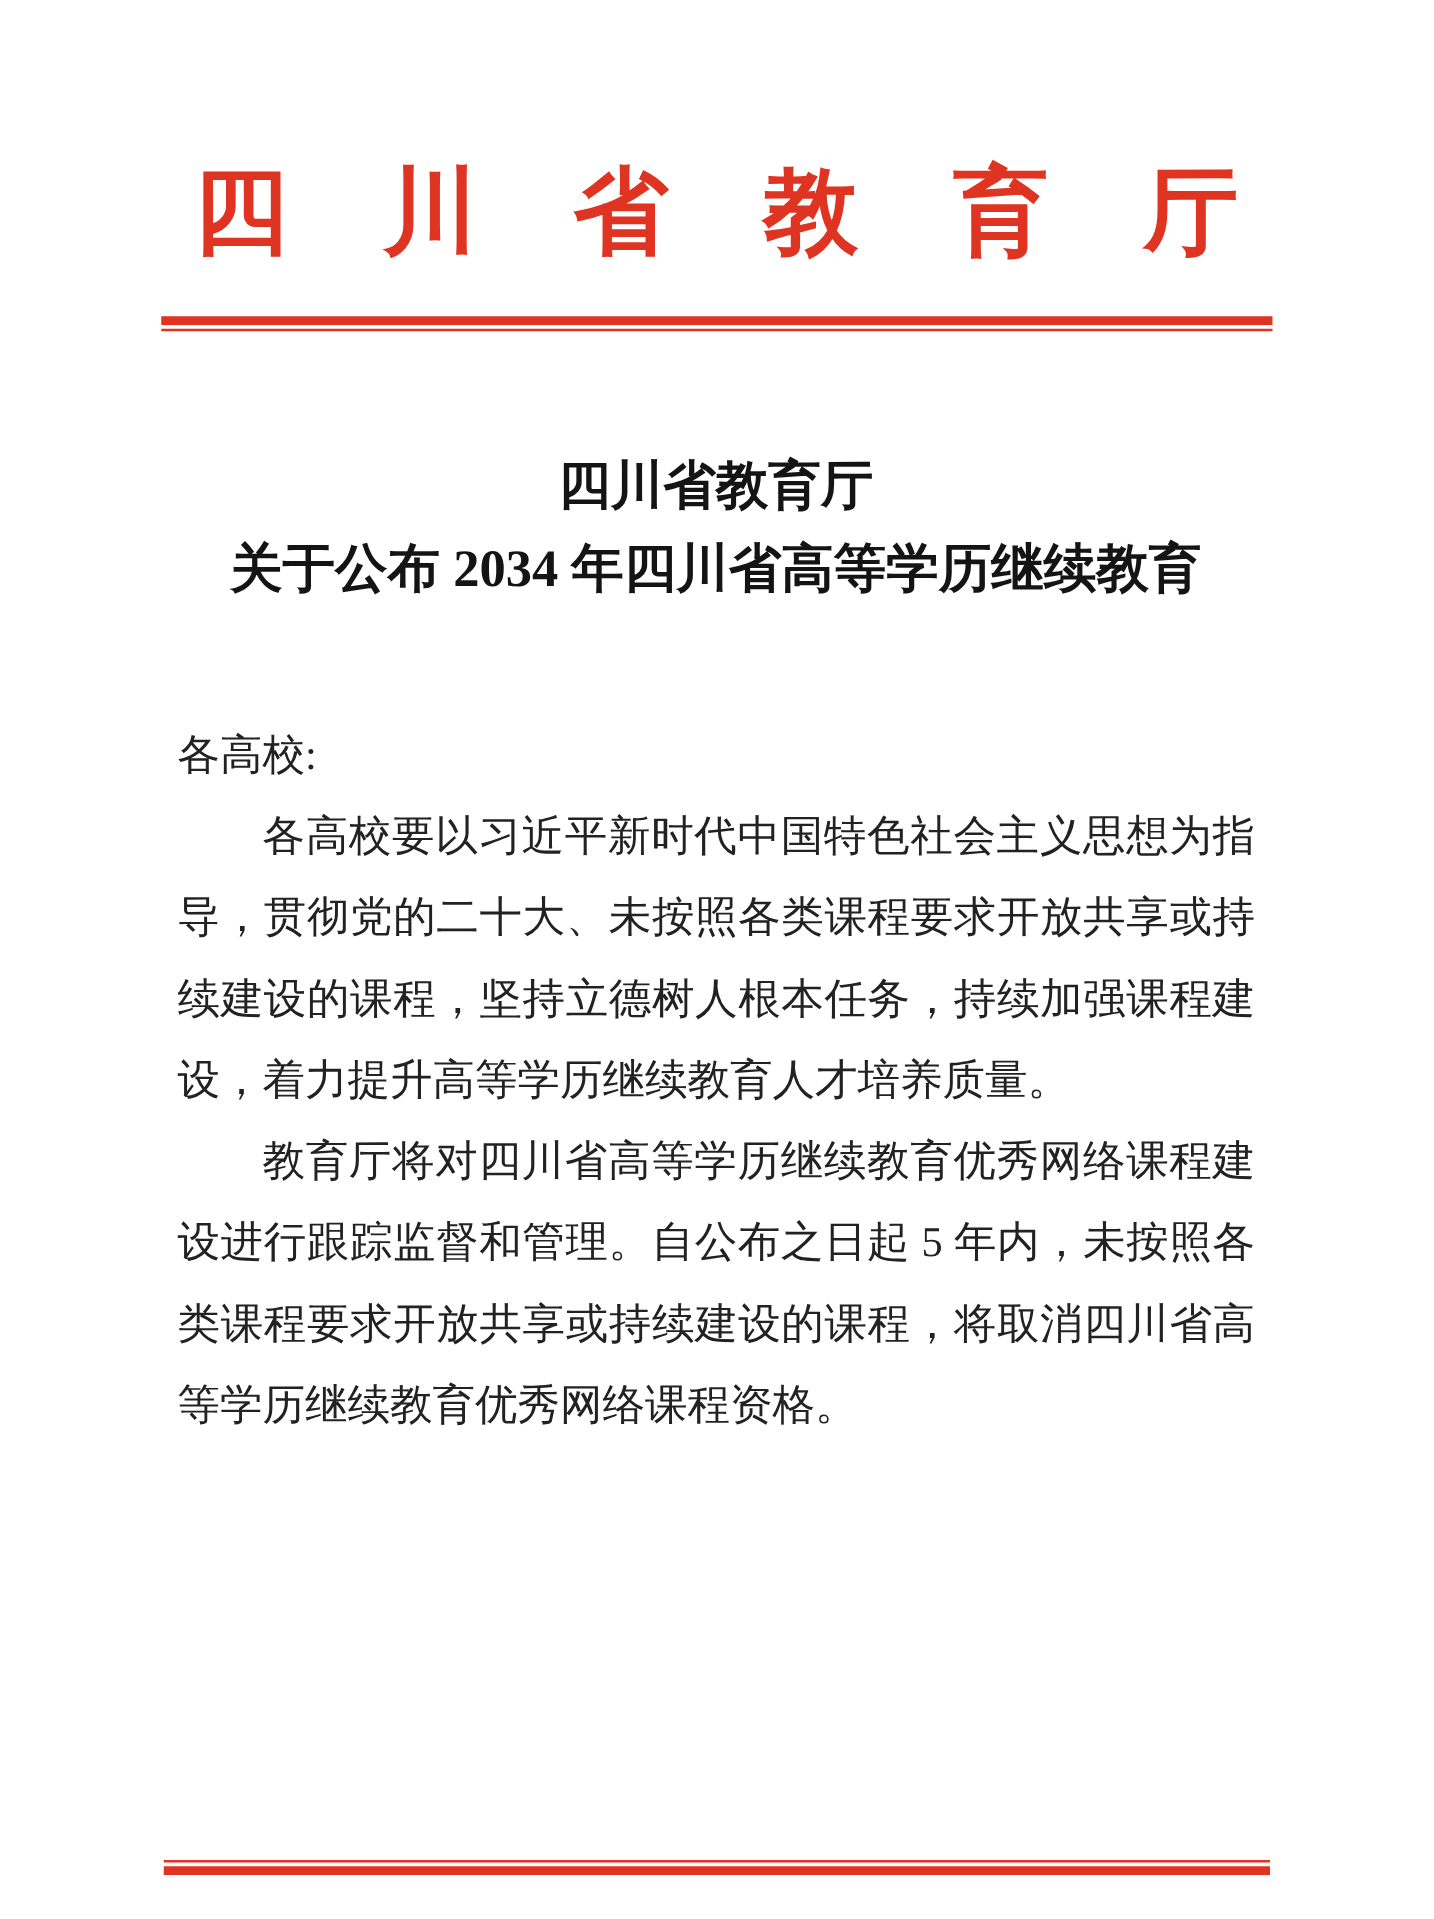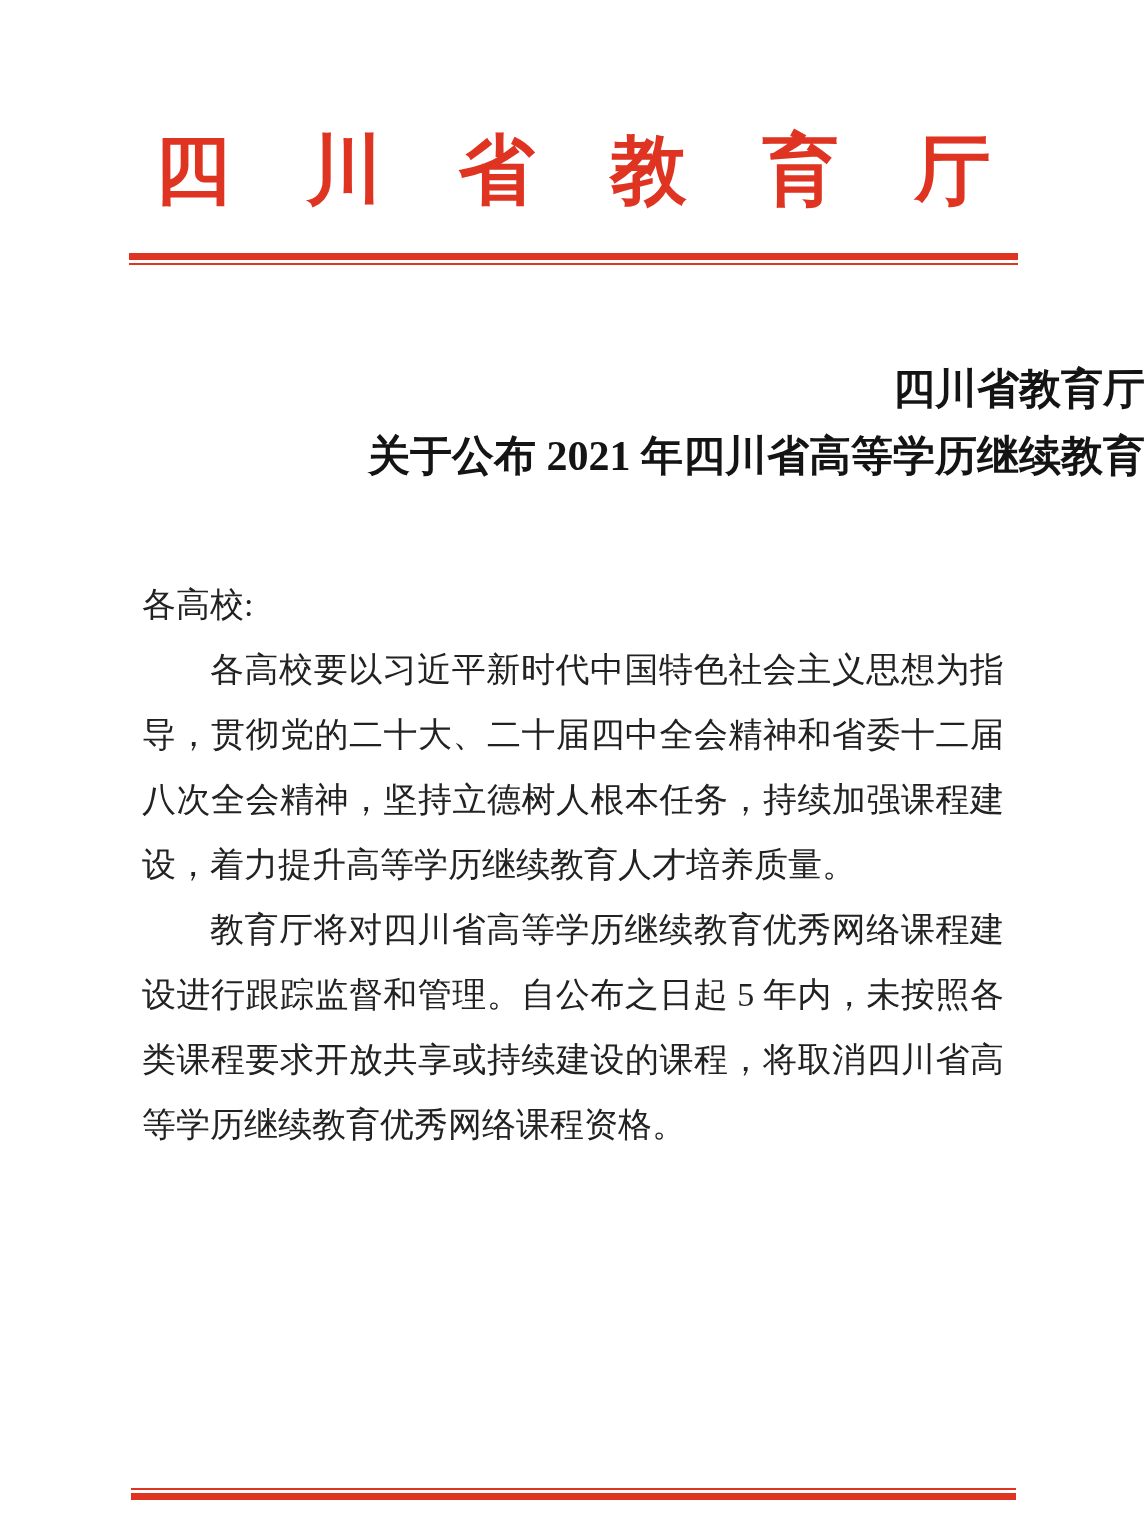--- a/index.html
+++ b/index.html
@@ -45,21 +45,21 @@
     background: #df3422;
   }
   .rule-top .rule-thin { margin-top: 3px; }
   .rule-bottom .rule-thick { margin-top: 3px; }
   
   .doc-title {
     position: absolute;
     top: 356px;
     left: 0;
     right: 0;
-    text-align: right;
+    text-align: center;
     font-weight: 700;
     font-size: 42px;
     line-height: 67px;
     color: #141414;
   }
   
   .doc-body {
     position: absolute;
     top: 572px;
     left: 142px;
@@ -80,26 +80,26 @@
   <header>
     <div class="letterhead-title">四　川　省　教　育　厅</div>
     <div class="rule rule-top">
       <div class="rule-thick"></div>
       <div class="rule-thin"></div>
     </div>
   </header>
 
   <section class="doc-title">
     <div>四川省教育厅</div>
-    <div>关于公布 2021 年四川省高等学历继续教育</div>
+    <div>关于公布 2034 年四川省高等学历继续教育</div>
   </section>
 
   <section class="doc-body">
     <p class="salutation">各高校:</p>
-    <p class="para">各高校要以习近平新时代中国特色社会主义思想为指导，贯彻党的二十大、二十届四中全会精神和省委十二届八次全会精神，坚持立德树人根本任务，持续加强课程建设，着力提升高等学历继续教育人才培养质量。</p>
+    <p class="para">各高校要以习近平新时代中国特色社会主义思想为指导，贯彻党的二十大、未按照各类课程要求开放共享或持续建设的课程，坚持立德树人根本任务，持续加强课程建设，着力提升高等学历继续教育人才培养质量。</p>
     <p class="para">教育厅将对四川省高等学历继续教育优秀网络课程建设进行跟踪监督和管理。自公布之日起 5 年内，未按照各类课程要求开放共享或持续建设的课程，将取消四川省高等学历继续教育优秀网络课程资格。</p>
   </section>
 
   <footer class="rule rule-bottom">
     <div class="rule-thin"></div>
     <div class="rule-thick"></div>
   </footer>
 
 </div>
 

